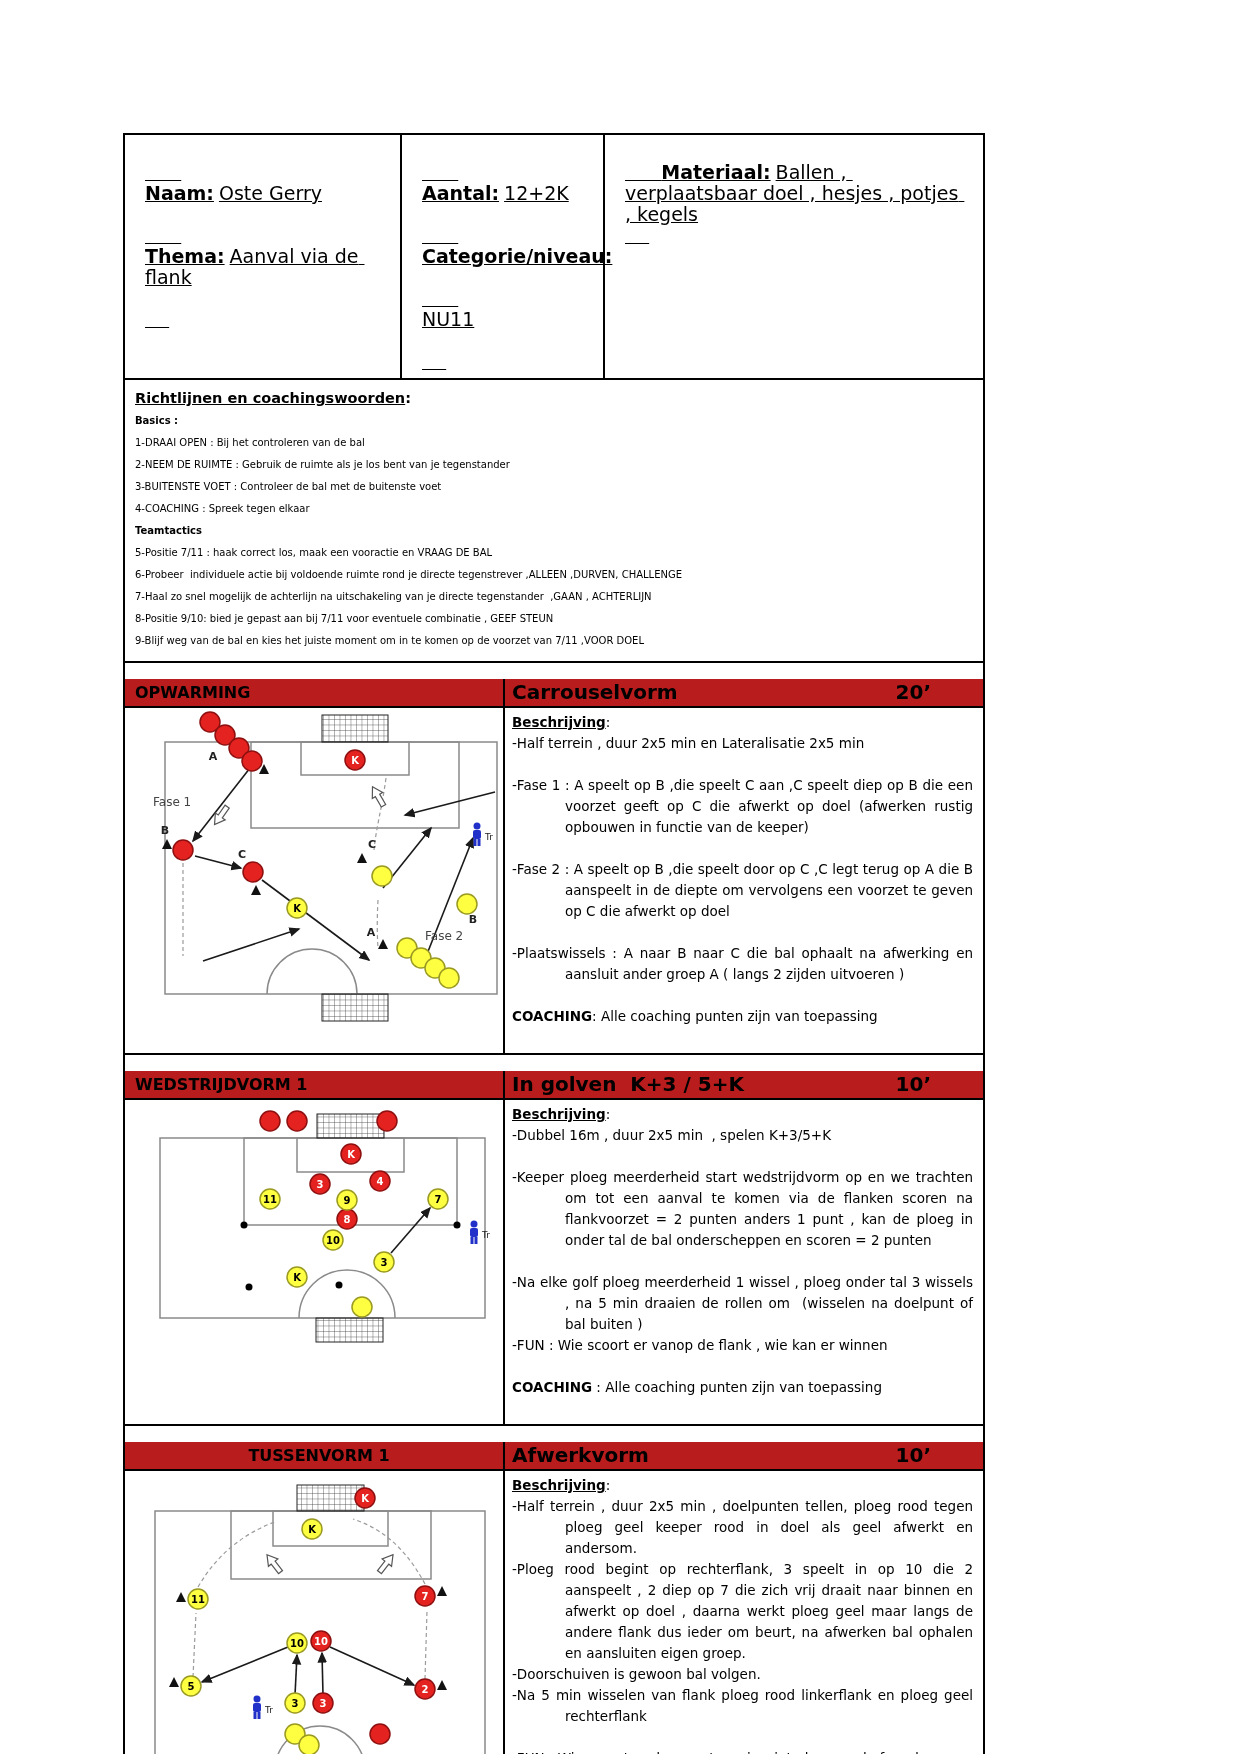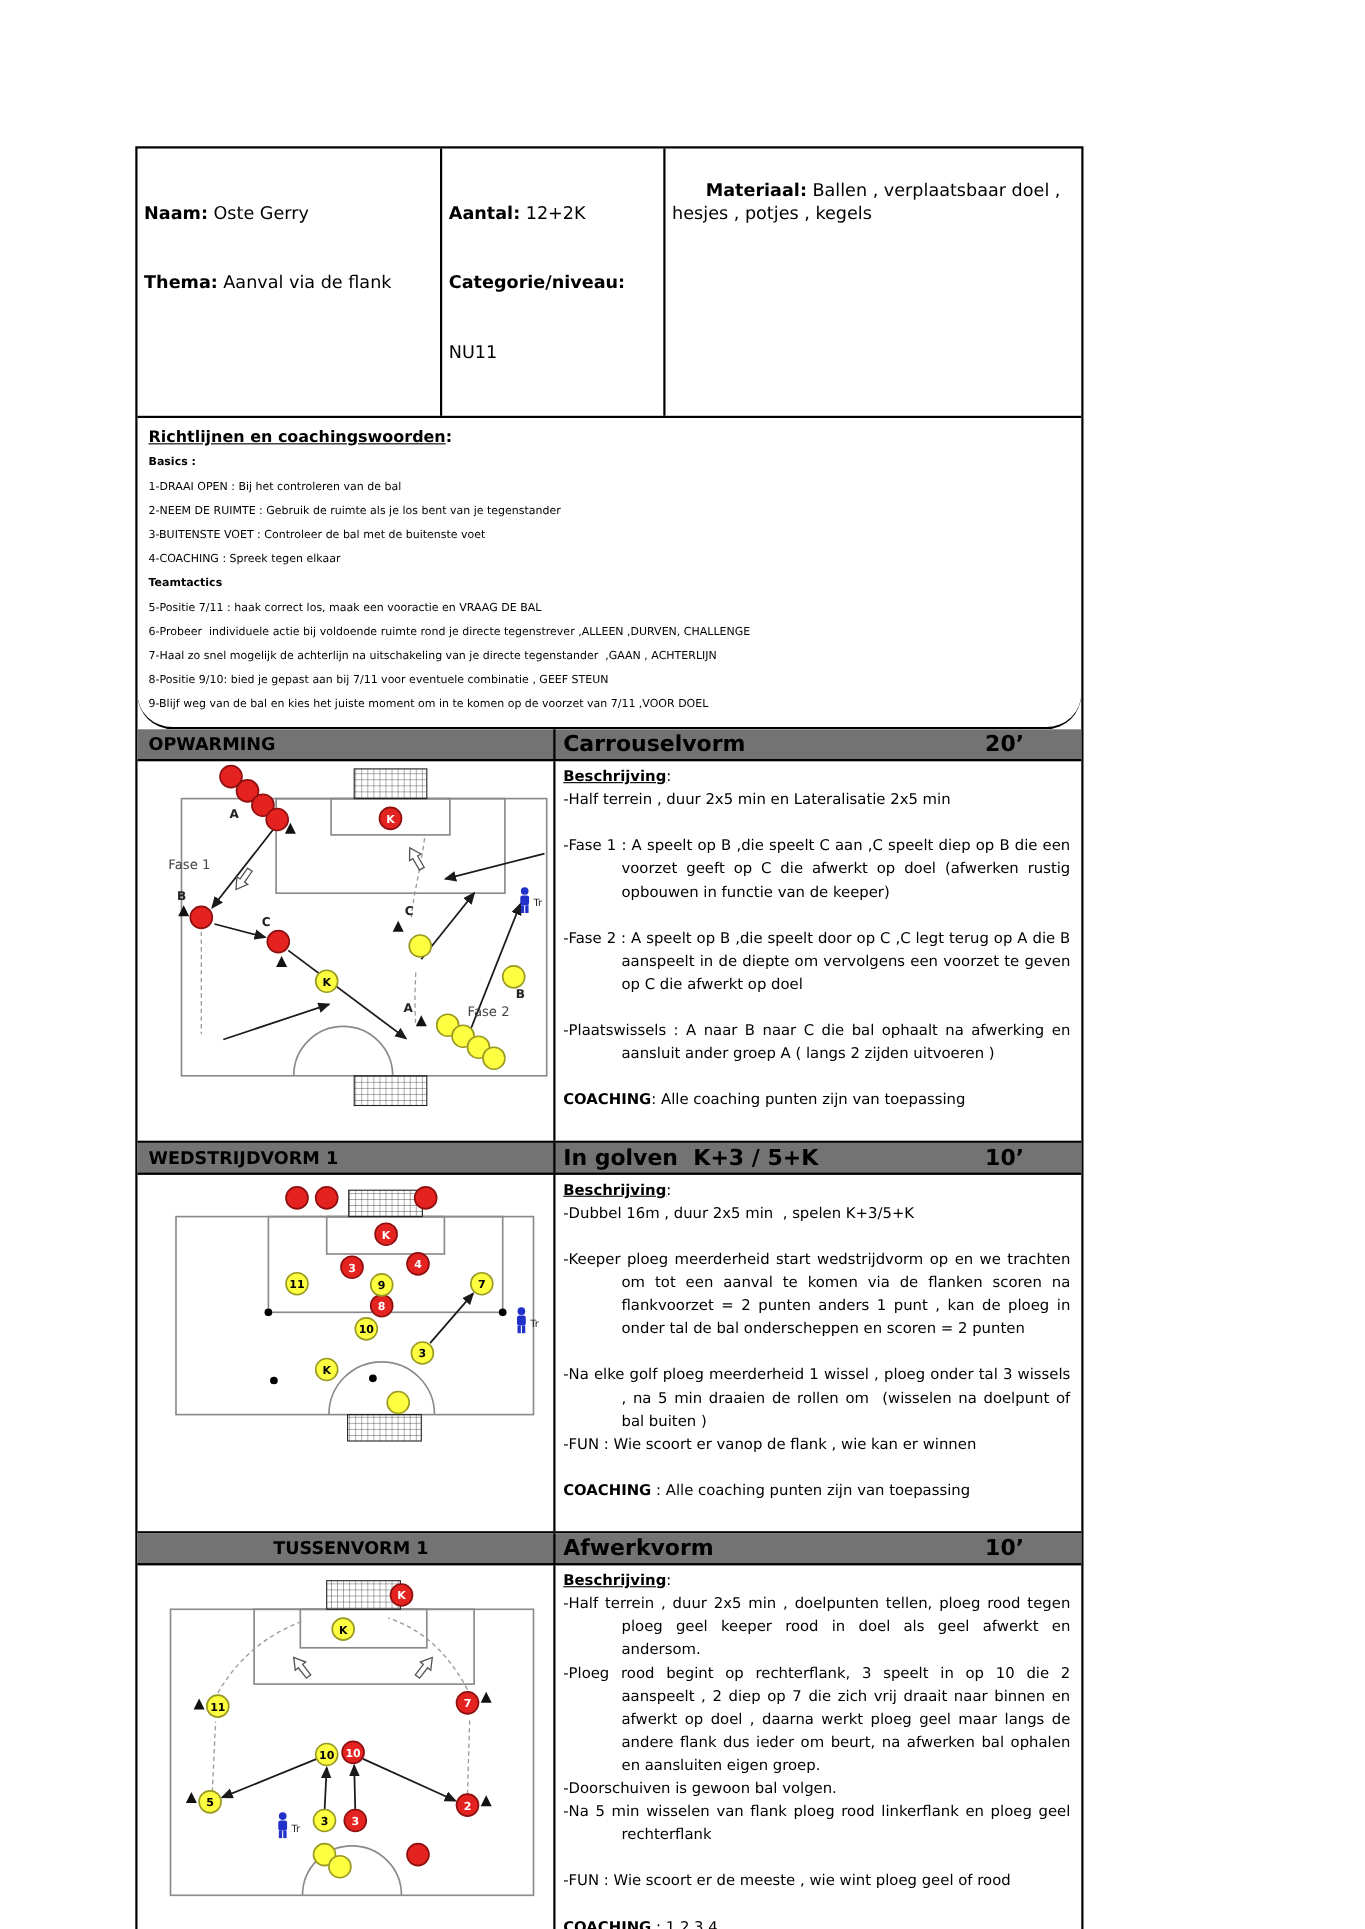--- a/index.html
+++ b/index.html
@@ -1,33 +1,33 @@
 <!DOCTYPE html>
 <html><head>
 <meta charset="utf-8">
 <style>
   html,body{margin:0;padding:0;background:#fff;}
   .page{position:relative;width:1241px;height:1754px;background:#fff;
         font-family:"DejaVu Sans","Liberation Sans",sans-serif;color:#000;}
   .doc{position:absolute;left:123px;top:133px;width:858px;border:2px solid #000;}
   
   .hrow{display:flex;border-bottom:2px solid #000;min-height:100px;}
-  .hcell{padding:6px 6px;font-size:16px;line-height:21px;box-sizing:border-box;white-space:pre-wrap;}
+  .hcell{padding:6px 20px;font-size:19px;line-height:21px;box-sizing:border-box;white-space:pre-wrap;text-decoration:underline;}
   .hc1{width:277px;border-right:2px solid #000;}
   .hc2{width:203px;border-right:2px solid #000;}
   .hc3{flex:1;}
   .b{font-weight:700;}
   .bu{font-weight:700;text-decoration:underline;}
   .lbl{margin-right:5px;}
   
-  .rbox{border-bottom:2px solid #000;padding:7px 10px 9px 10px;border-radius:32px;}
+  .rbox{border-bottom:2px solid #000;padding:7px 10px 9px 10px;}
   .rtitle{font-size:14.5px;line-height:23px;}
   .line{font-size:10px;line-height:22px;white-space:pre-wrap;}
   
-  .sec-header{display:flex;background:#737373;border-bottom:2px solid #000;height:27px;}
+  .sec-header{display:flex;background:#b91c1c;border-bottom:2px solid #000;height:27px;margin-top:16px;}
   .sec-title{width:380px;border-right:2px solid #000;box-sizing:border-box;
              font-size:16px;font-weight:700;line-height:27px;padding-left:10px;white-space:pre-wrap;}
   .sec-title.ind{text-align:center;}
   .sec-right{flex:1;display:flex;justify-content:space-between;
              font-size:20px;font-weight:700;line-height:27px;padding-left:7px;white-space:pre-wrap;}
   .sec-dur{padding-right:52px;}
   .sec-body{display:flex;border-bottom:2px solid #000;}
   .sec-body.last{border-bottom:none;}
   .diag-cell{width:380px;border-right:2px solid #000;box-sizing:border-box;overflow:hidden;}
   .txt-cell{flex:1;padding:4px 10px 0 7px;font-size:13.5px;line-height:21px;overflow:hidden;}

